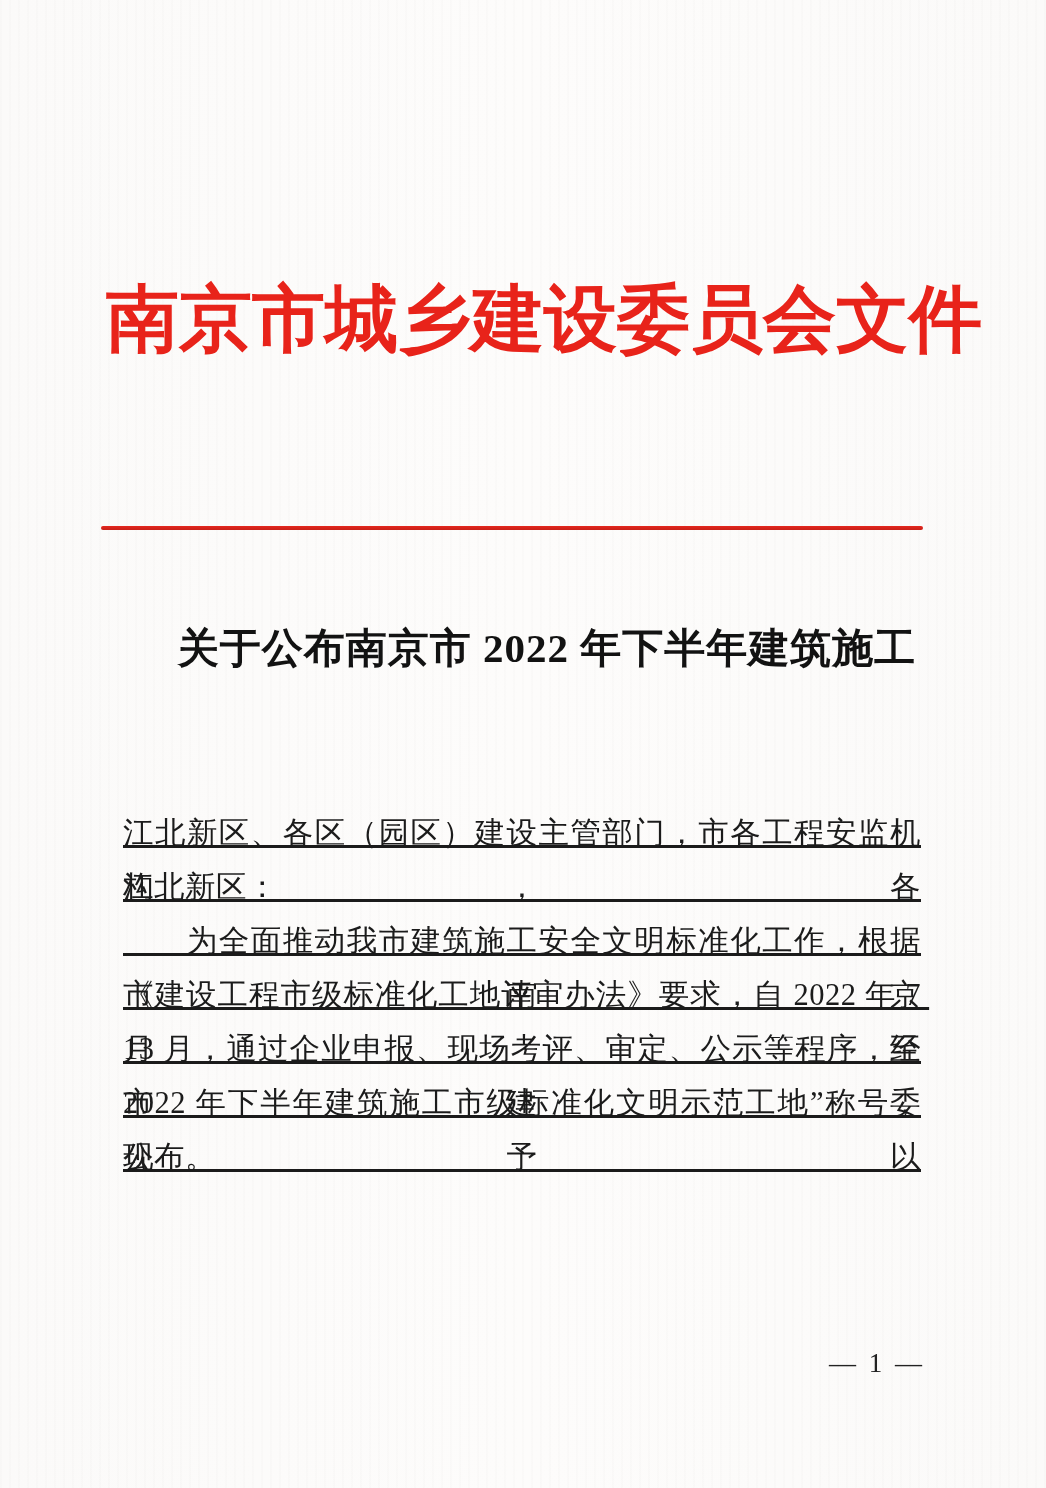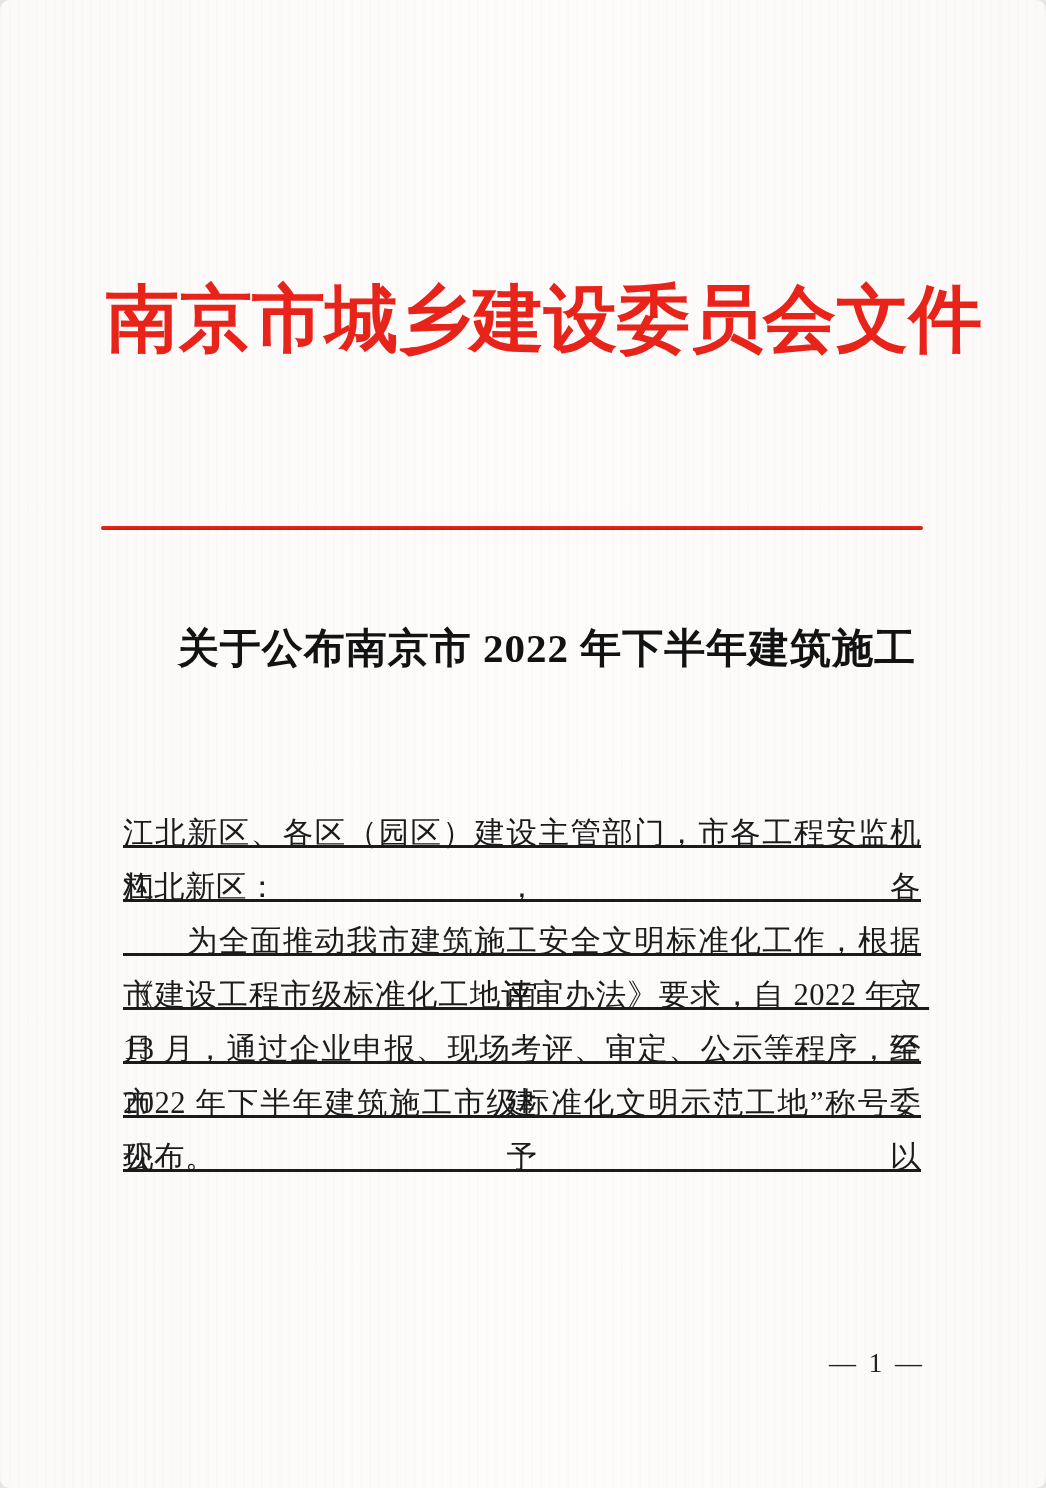--- a/index.html
+++ b/index.html
@@ -10,21 +10,20 @@
   }
   .page {
     position: relative;
     width: 1046px;
     height: 1488px;
     margin: 0 auto;
     background:
       repeating-linear-gradient(90deg, rgba(120,115,110,0.018) 0 2px, rgba(0,0,0,0) 2px 9px),
       linear-gradient(90deg, #fbfaf9 0%, #fdfcfb 50%, #fbfaf9 100%);
     overflow: hidden;
-    border-radius: 10px;
   }
   .agency-title {
     position: absolute;
     top: 268px;
     left: 50%;
     transform: translateX(-50%);
     width: 834px;
     height: 104px;
     line-height: 104px;
     font-size: 73px;

